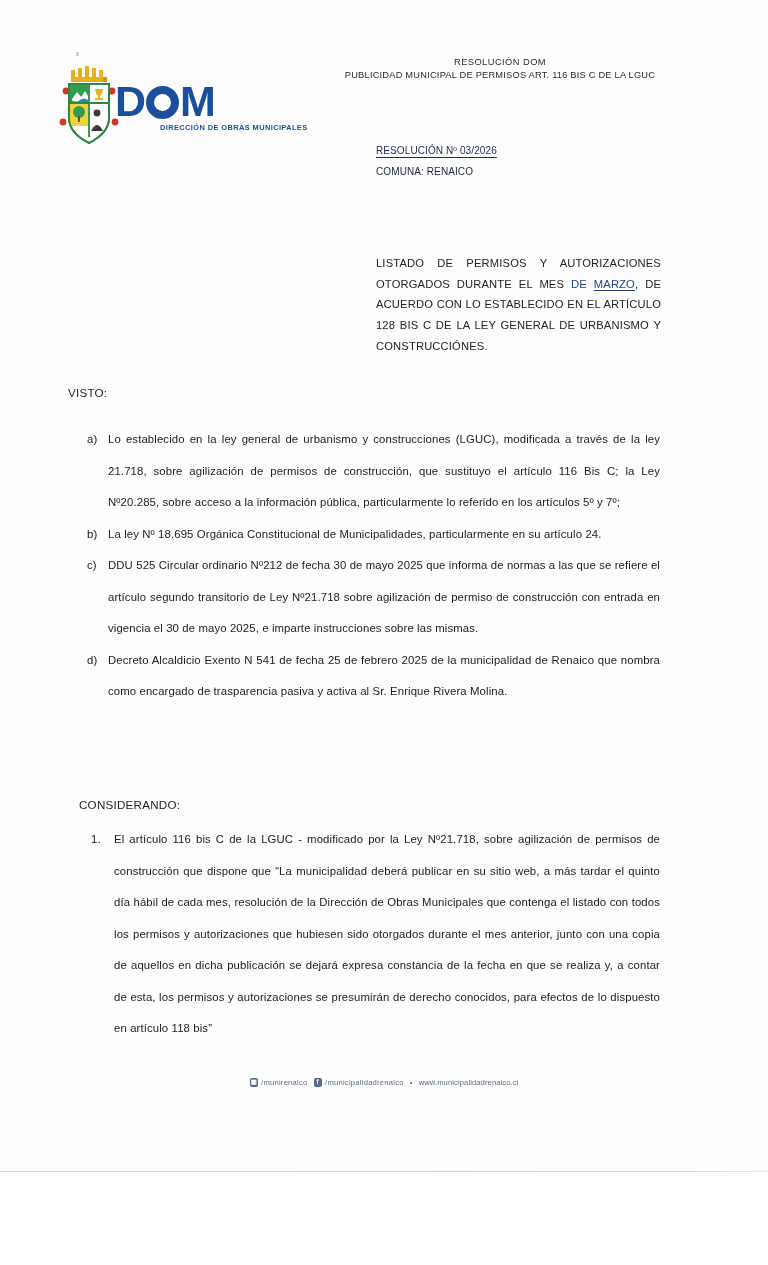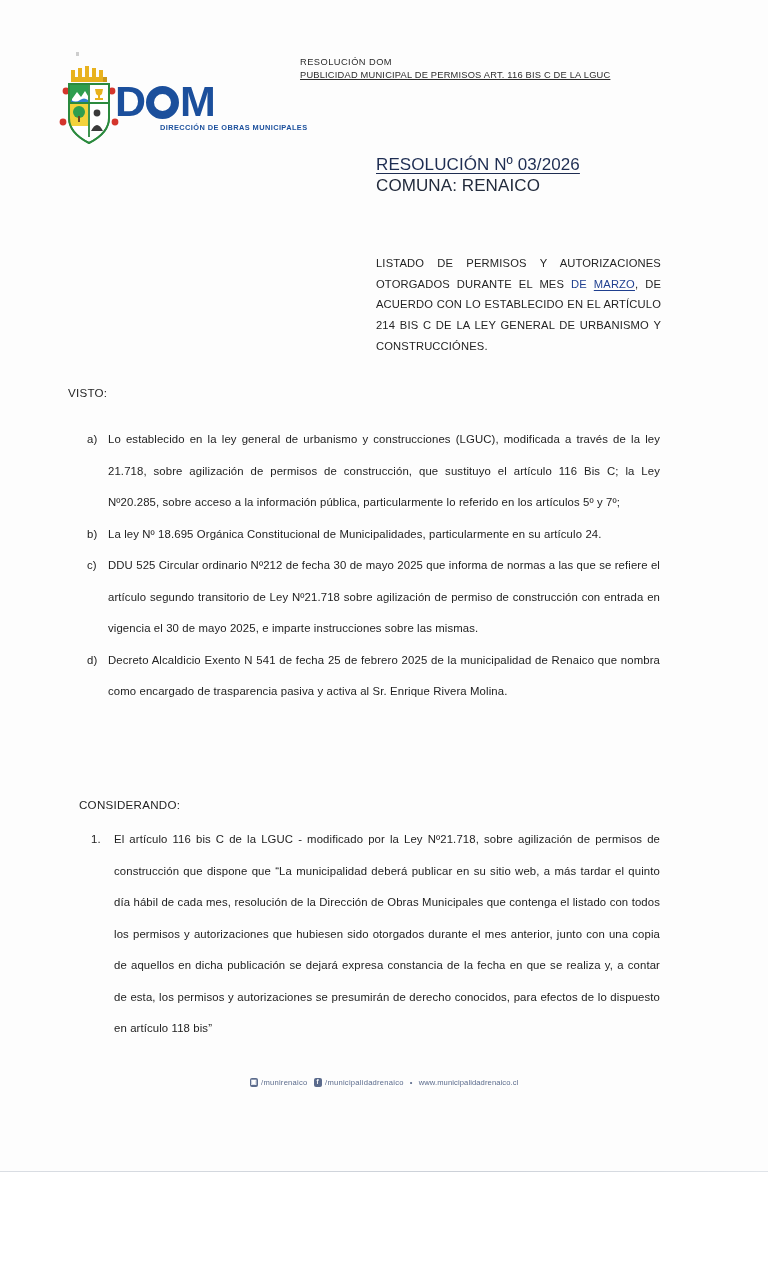--- a/index.html
+++ b/index.html
@@ -53,34 +53,33 @@
     position: absolute;
     left: 0; top: 0;
     width: 768px;
     height: 150px;
   }
   #header-title-block {
     position: absolute;
     left: 300px;
     top: 56px;
     width: 400px;
-    text-align: left;
+    text-align: center;
     line-height: 1.45;
   }
   #header-title-block .hline1 {
     font-size: 9.3px;
     letter-spacing: .45px;
     color: #2b2b2b;
   }
   #header-title-block .hline2 {
     font-size: 9.3px;
     letter-spacing: .2px;
     color: #2b2b2b;
     white-space: nowrap;
-    text-decoration: underline;
   }
 
   
   #logo-block {
     position: absolute;
     left: 55px;
     top: 64px;
     width: 205px;
     height: 82px;
   }
@@ -123,23 +122,23 @@
     color: #1b4f9c;
     margin-top: 3px;
     white-space: nowrap;
     margin-left: 45px;
   }
 
   
   #resolution-meta {
     position: absolute;
     left: 376px;
-    top: 155px;
+    top: 141px;
     width: 286px;
-    font-size: 17px;
+    font-size: 10px;
     line-height: 20.5px;
     color: #1d2a4a;
     letter-spacing: .1px;
   }
   #resolution-meta .meta-row { white-space: nowrap; }
   #res-number-label {
     text-decoration: underline;
     text-underline-offset: 2.5px;
     font-weight: 500;
     color: #1e2d52;
@@ -316,21 +315,21 @@
 
   <div id="resolution-meta">
     <div class="meta-row">
       <span id="res-number-label">RESOLUCIÓN Nº 03/2026</span>
     </div>
     <div class="meta-row">
       <span id="res-comuna">COMUNA: RENAICO</span>
     </div>
   </div>
 
-  <p id="intro-paragraph"><span>LISTADO DE PERMISOS Y AUTORIZACIONES OTORGADOS DURANTE EL MES </span><span class="month-prefix">DE </span><span class="month-name">MARZO</span><span>, DE ACUERDO CON LO ESTABLECIDO EN EL ARTÍCULO 214 BIS C DE LA LEY GENERAL DE URBANISMO Y CONSTRUCCIÓNES.</span></p>
+  <p id="intro-paragraph"><span>LISTADO DE PERMISOS Y AUTORIZACIONES OTORGADOS DURANTE EL MES </span><span class="month-prefix">DE </span><span class="month-name">MARZO</span><span>, DE ACUERDO CON LO ESTABLECIDO EN EL ARTÍCULO 128 BIS C DE LA LEY GENERAL DE URBANISMO Y CONSTRUCCIÓNES.</span></p>
 
   <div class="section-heading" id="visto-heading">VISTO:</div>
 
   <ul class="ordered-list" id="visto-list">
     <li>
       <span class="marker">a)</span>
       <span class="item-text">Lo establecido en la ley general de urbanismo y construcciones (LGUC), modificada a través de la ley 21.718, sobre agilización de permisos de construcción, que sustituyo el artículo 116 Bis C; la Ley Nº20.285, sobre acceso a la información pública, particularmente lo referido en los artículos 5º y 7º;</span>
     </li>
     <li>
       <span class="marker">b)</span>

